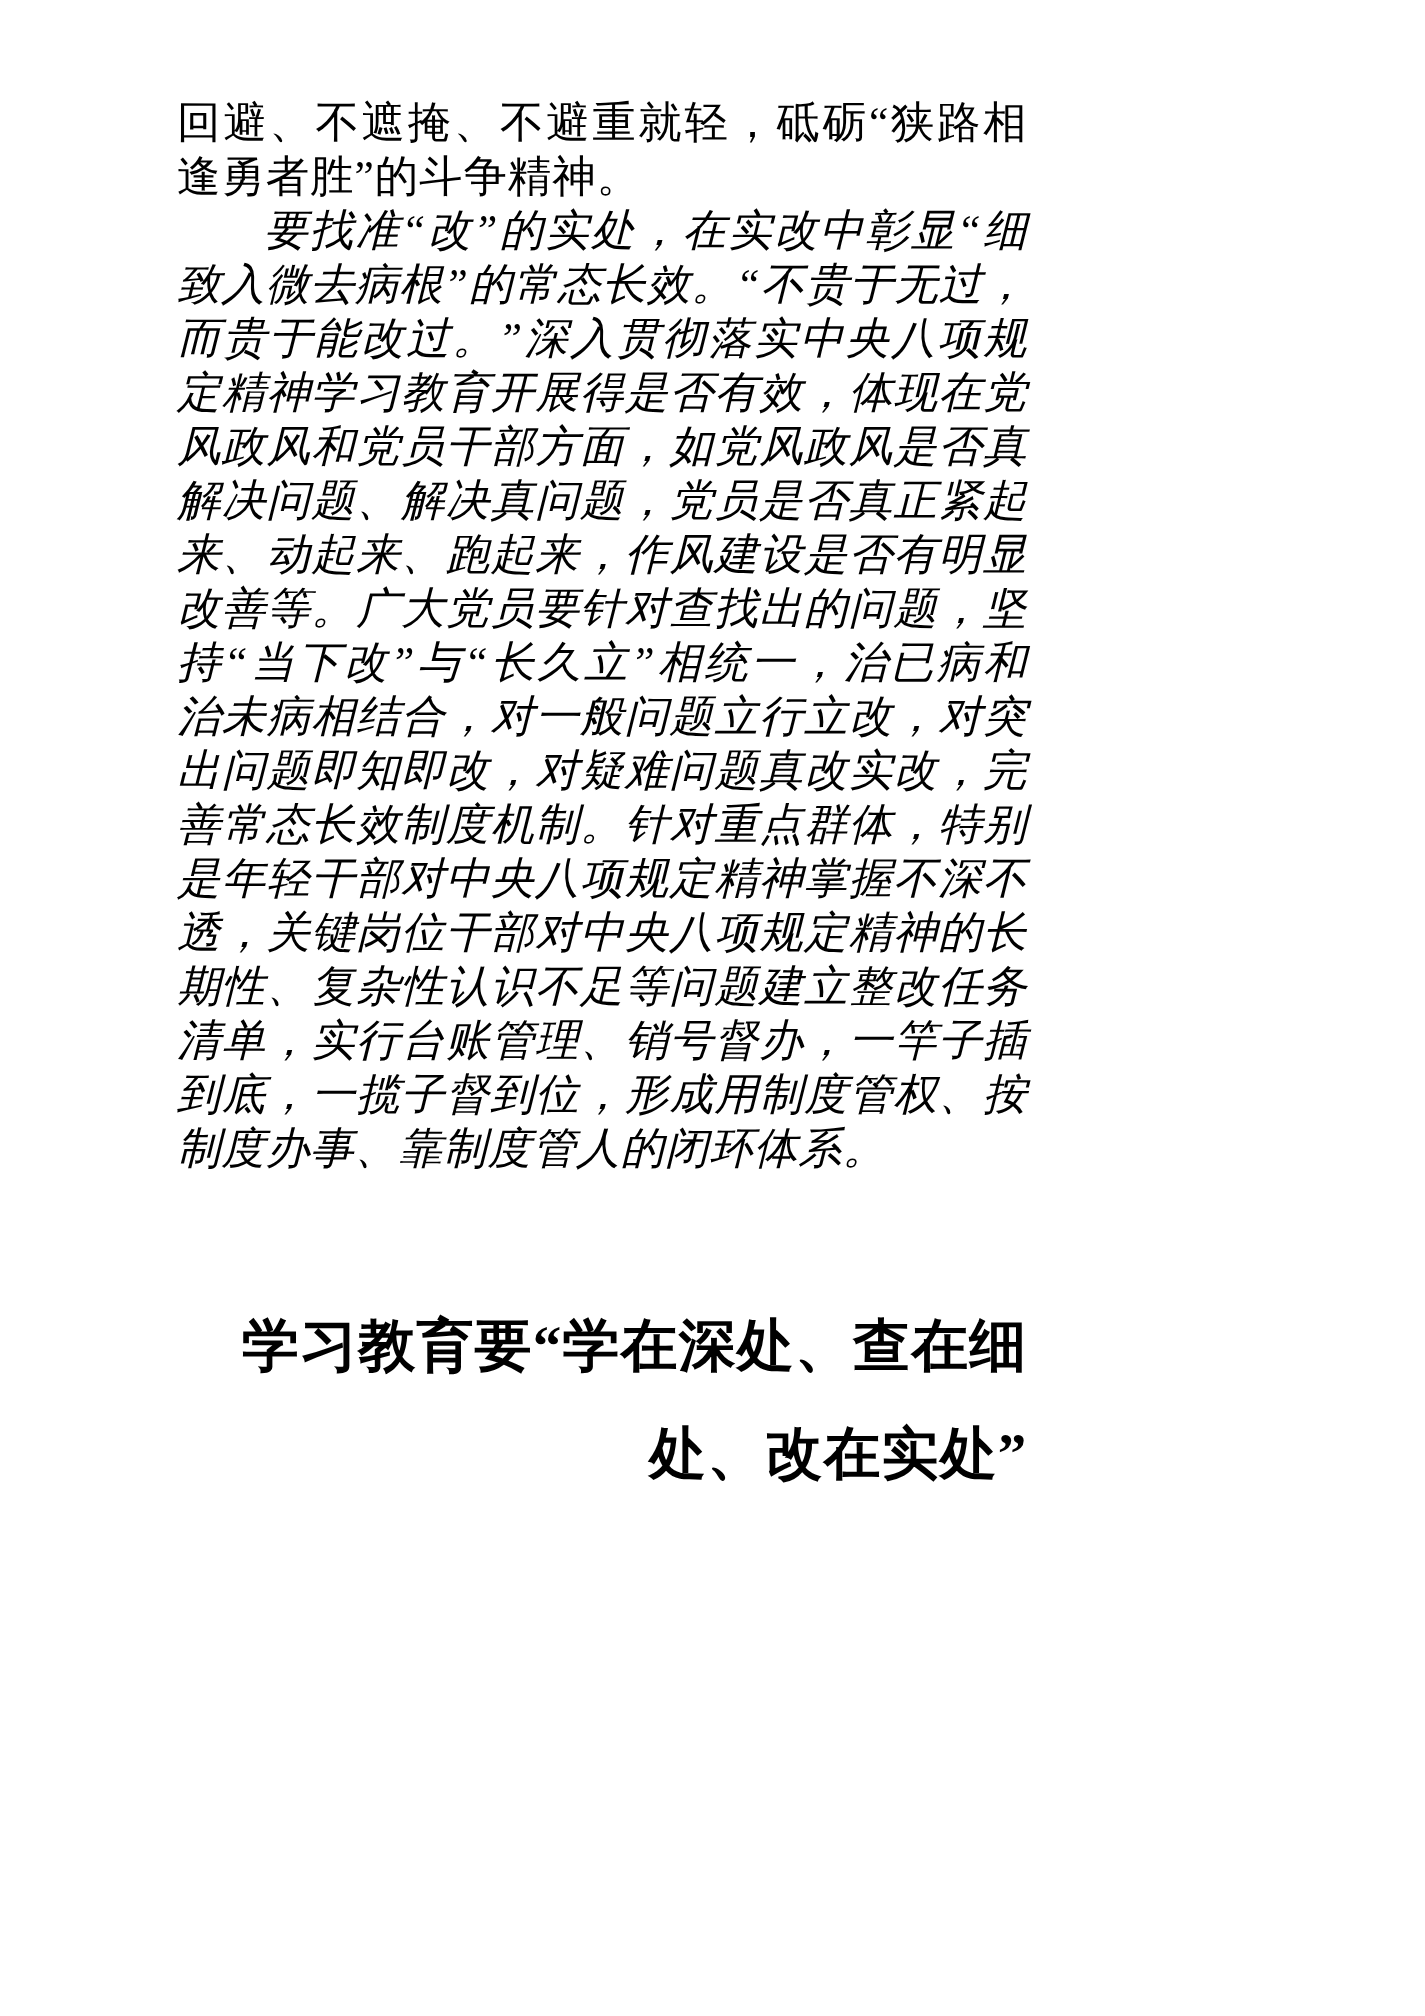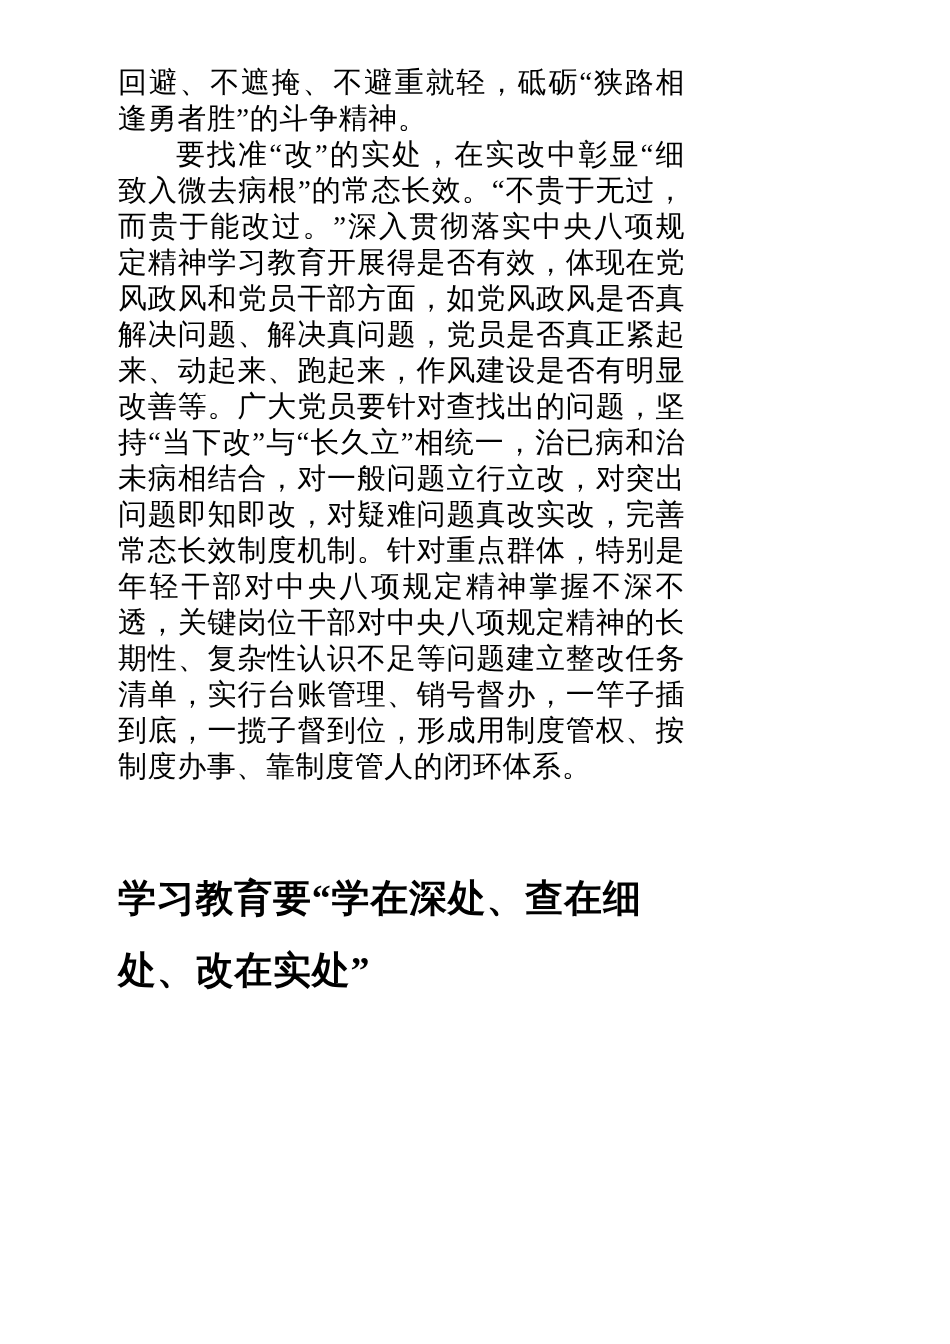--- a/index.html
+++ b/index.html
@@ -22,26 +22,27 @@
     font-size: 29px;
     line-height: 36px;
     letter-spacing: 0.02em;
     text-align: justify;
     text-justify: inter-ideograph;
     margin: 0;
     word-break: break-all;
   }
   .body-text.indented {
     text-indent: 2em;
+    font-style: italic;
   }
   .article-title {
     font-size: 38px;
     line-height: 72px;
     font-weight: bold;
-    text-align: left;
+    text-align: right;
     letter-spacing: 0.02em;
     margin: 78px 0 38px 0;
   }
 </style>
 </head>
 <body>
 
 <div class="page">
 
   <p class="body-text">回避、不遮掩、不避重就轻，砥砺“狭路相逢勇者胜”的斗争精神。</p>

